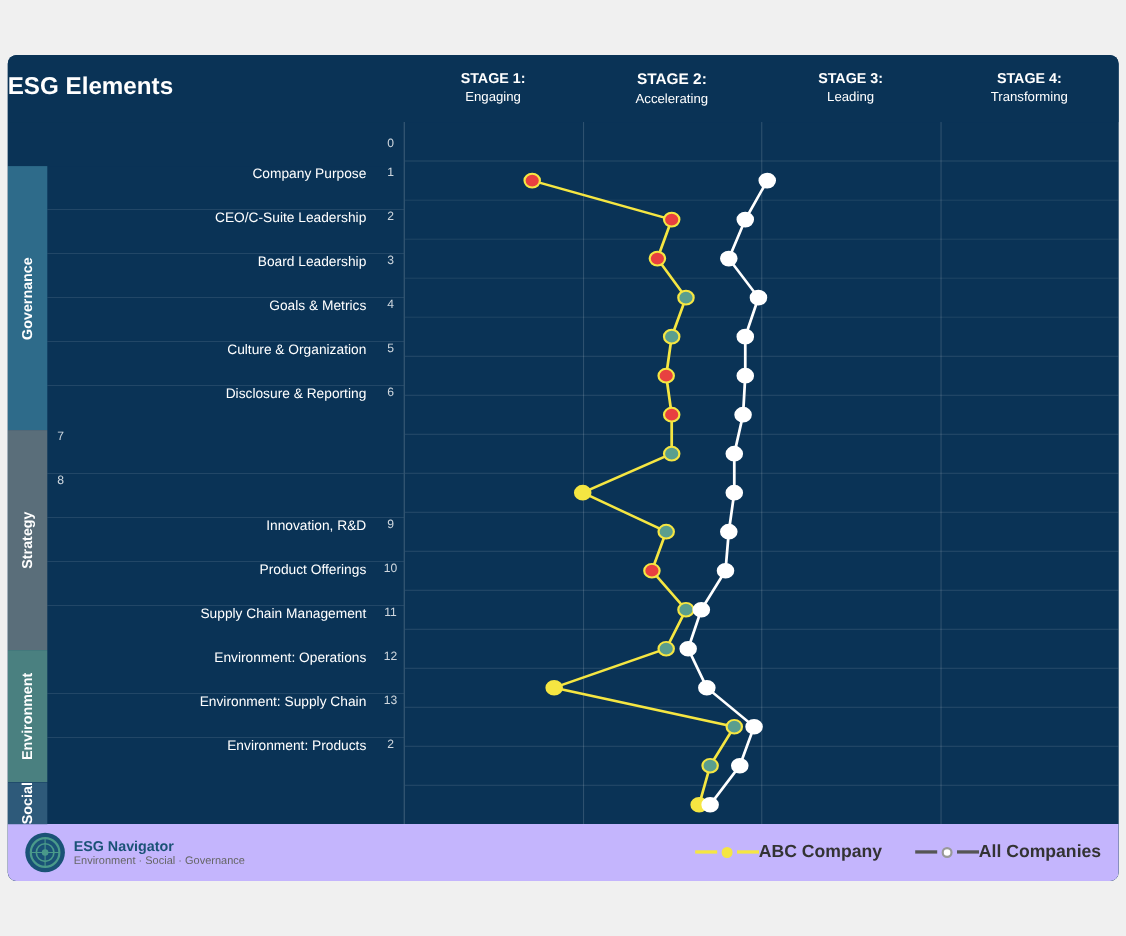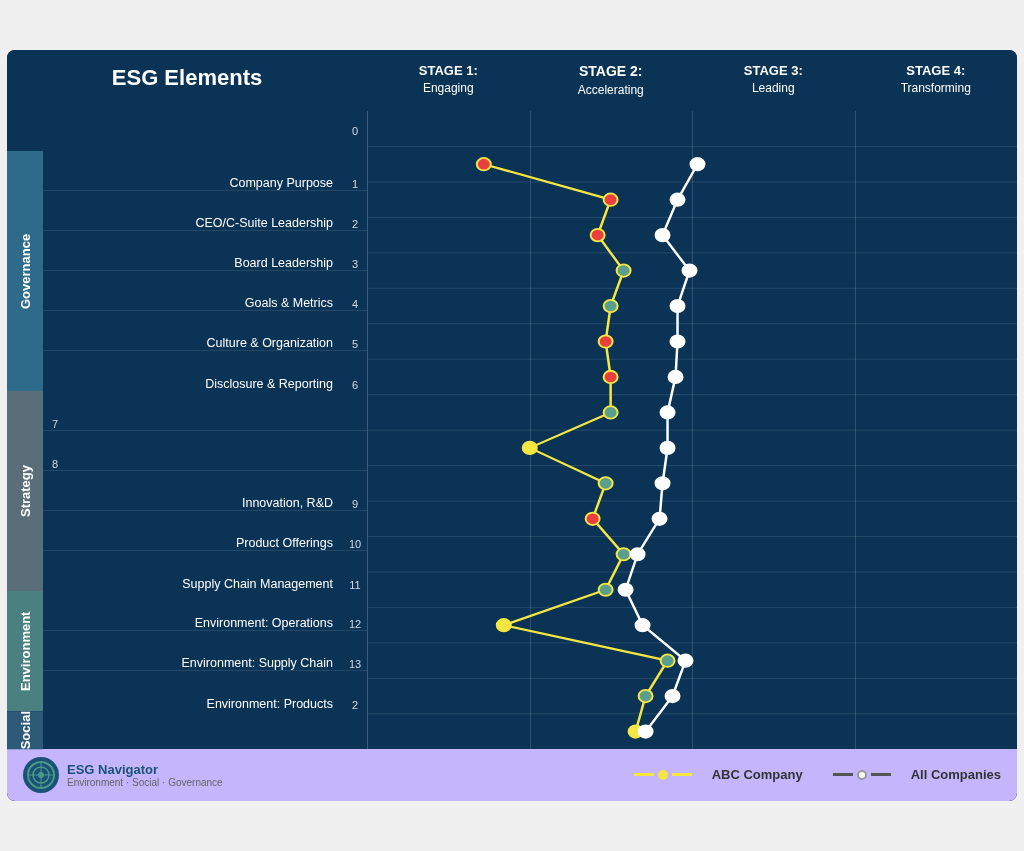--- a/index.html
+++ b/index.html
@@ -71,21 +71,21 @@
     .cat-strategy { background: #5a6e7a; }
     .cat-environment { background: #4a8080; }
     .cat-social { background: #2e5a7a; }
     .rows-block {
       flex: 1;
       display: flex;
       flex-direction: column;
     }
     .row-item {
       display: flex;
-      align-items: flex-end;
+      align-items: flex-start;
       height: 40px;
       border-bottom: 1px solid rgba(255,255,255,0.1);
     }
     .row-item:last-child { border-bottom: none; }
     .row-label {
       flex: 1;
       text-align: right;
       padding-right: 10px;
       color: white;
       font-size: 12.5px;
@@ -157,33 +157,33 @@
       color: #666;
     }
     .legend {
       display: flex;
       gap: 30px;
       margin-left: auto;
     }
     .legend-item {
       display: flex;
       align-items: center;
-      gap: 20px;
-      font-size: 13px;
+      gap: 0;
+      font-size: 16px;
       color: #333;
       font-weight: bold;
     }
   </style>
 </head>
 <body>
 
 <div class="chart-container">
 
   <div style="display:flex; align-items:stretch; background:#0a3356; padding-bottom:4px;">
-    <div style="width:360px; display:flex; align-items:center; justify-content:center;">
+    <div style="width:360px; display:flex; align-items:center; ">
       <span style="color:white; font-size:22px; font-weight:bold; text-align:center;">ESG Elements</span>
     </div>
     <div class="header-row" style="flex:1; margin-left:0; padding:12px 0 8px 0;">
       <div class="stage-header">
         <div style="font-weight:bold;">STAGE 1:</div>
         <div class="sub">Engaging</div>
       </div>
       <div class="stage-header bold-header">
         <div>STAGE 2:</div>
         <div class="sub">Accelerating</div>

